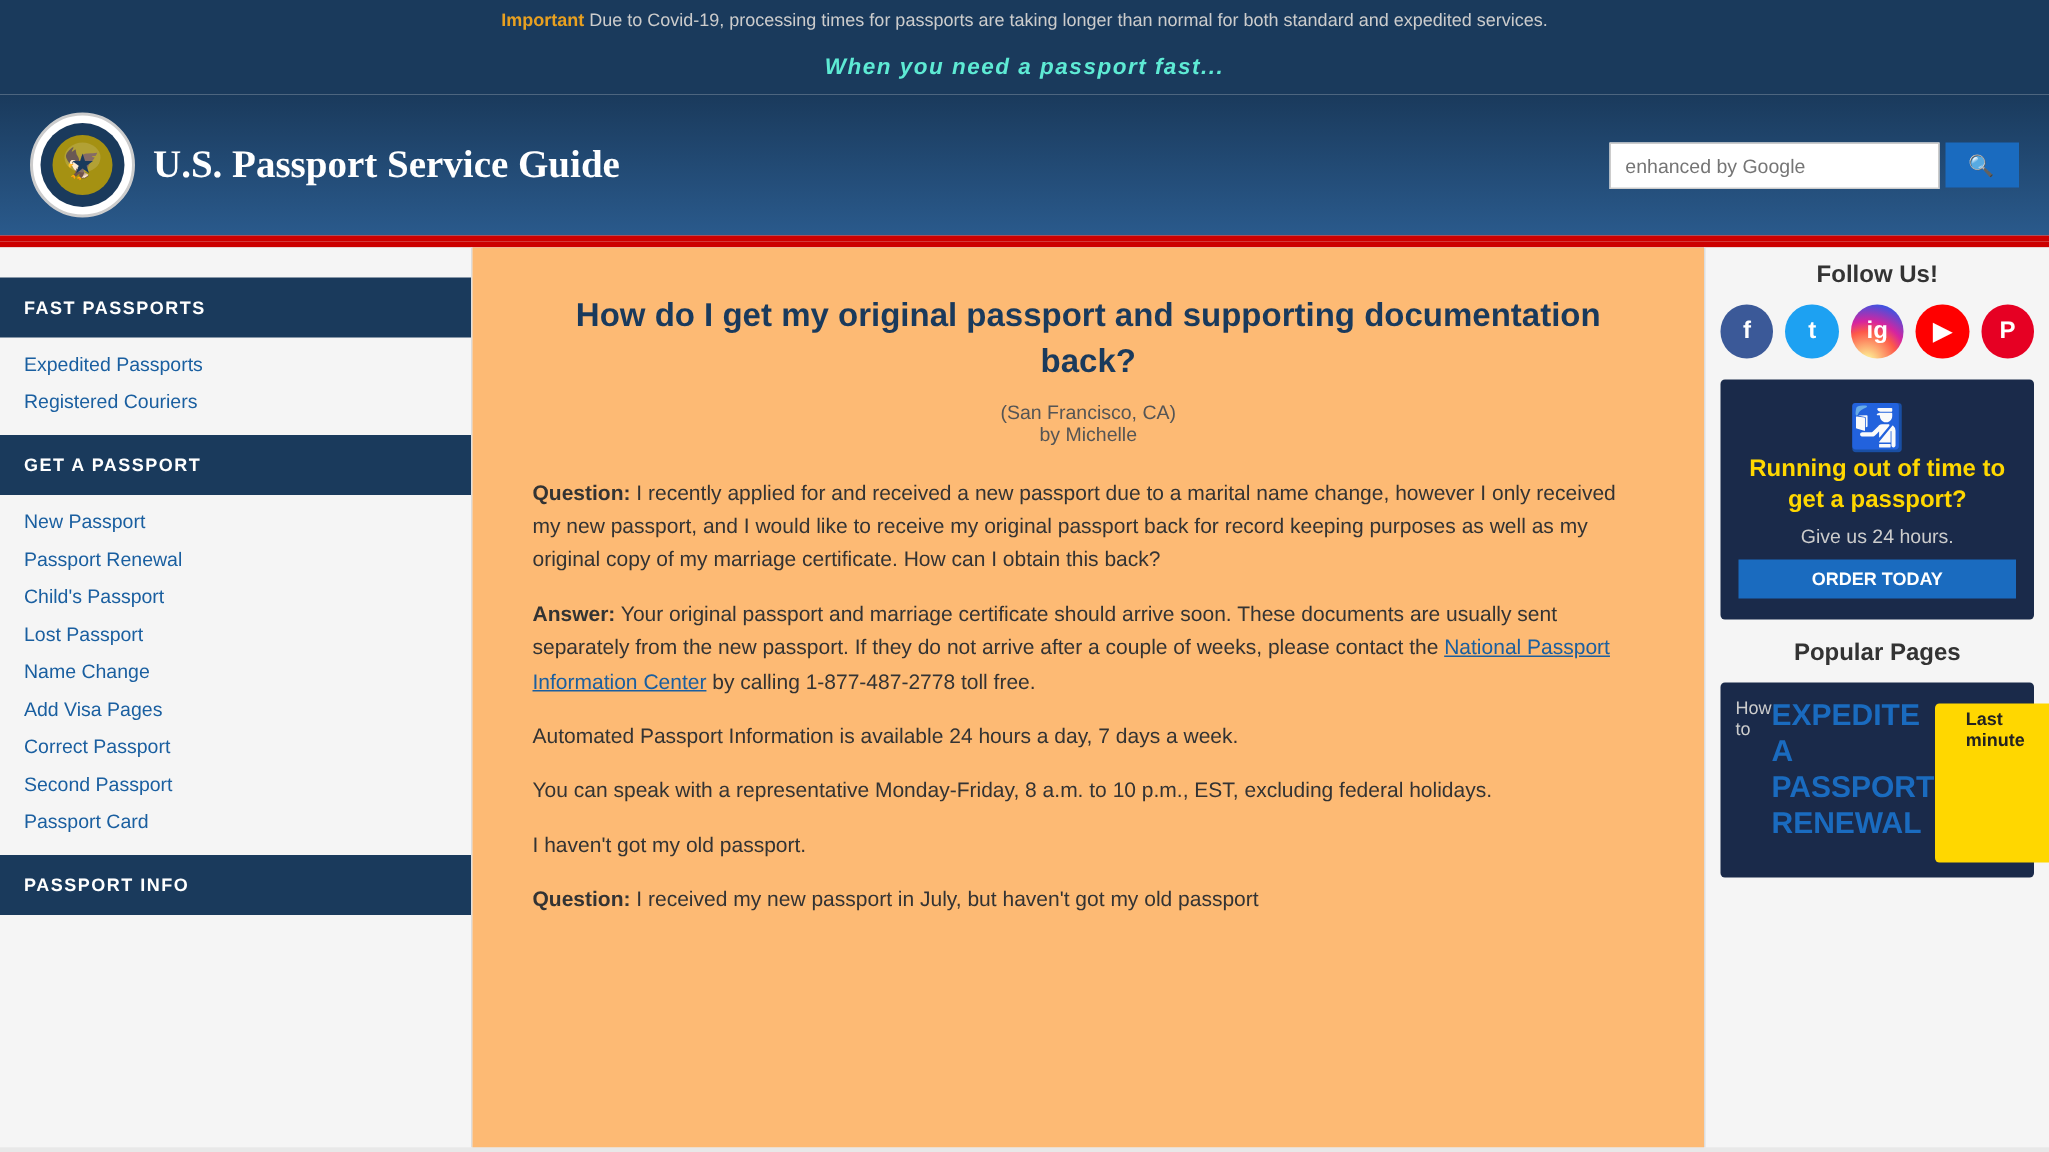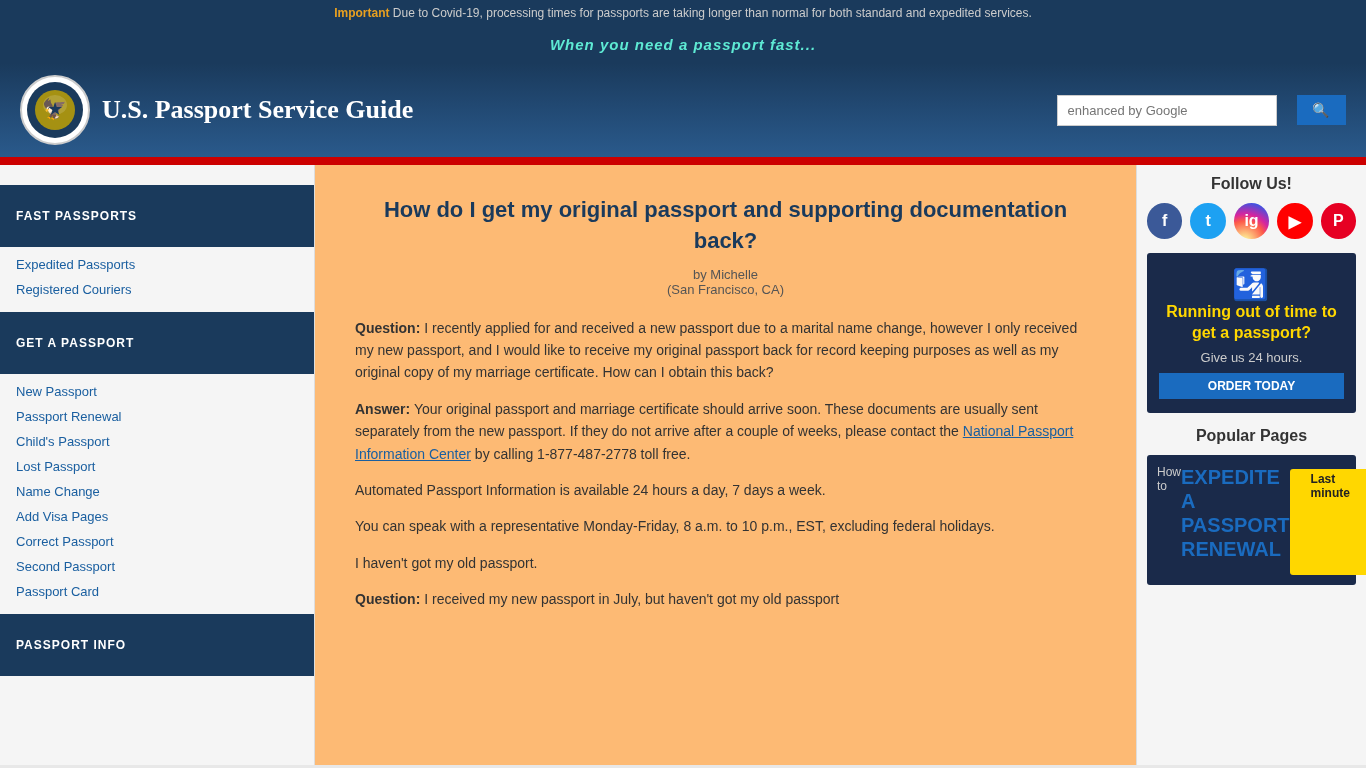--- a/index.html
+++ b/index.html
@@ -56,21 +56,21 @@
     .logo-circle svg { width: 60px; height: 60px; }
     .site-title {
       color: #fff;
       font-size: 26px;
       font-weight: bold;
       font-family: 'Times New Roman', serif;
     }
     .search-area {
       display: flex;
       align-items: center;
-      gap: 20px;
+      gap: 4px;
     }
     .search-input {
       width: 220px;
       padding: 7px 10px;
       border: 1px solid #ccc;
       font-size: 13px;
       background: #fff;
       color: #555;
     }
     .search-button {
@@ -103,21 +103,21 @@
       background: #f5f5f5;
       padding: 10px 0;
       border-right: 1px solid #ddd;
     }
     .sidebar-section-title {
       background: #1a3a5c;
       color: #fff;
       font-size: 12px;
       font-weight: bold;
       letter-spacing: 1px;
-      padding: 24px 16px;
+      padding: 13px 16px;
       margin: 10px 0 5px 0;
       text-transform: uppercase;
     }
     .sidebar-link {
       display: block;
       color: #1a5fa0;
       padding: 5px 16px;
       text-decoration: none;
       font-size: 13px;
     }
@@ -325,22 +325,22 @@
     <a class="sidebar-link" href="#">Correct Passport</a>
     <a class="sidebar-link" href="#">Second Passport</a>
     <a class="sidebar-link" href="#">Passport Card</a>
 
     <div class="sidebar-section-title">PASSPORT INFO</div>
   </div>
 
   <div class="content-area">
     <h1 class="content-title">How do I get my original passport and supporting documentation back?</h1>
     <div class="content-byline">
+      <div>(San Francisco, CA)</div>
       <div>by Michelle</div>
-      <div>(San Francisco, CA)</div>
     </div>
     <div class="content-body">
       <p>
         <strong>Question:</strong>
         <span>I recently applied for and received a new passport due to a marital name change, however I only received my new passport, and I would like to receive my original passport back for record keeping purposes as well as my original copy of my marriage certificate. How can I obtain this back?</span>
       </p>
       <p>
         <strong>Answer:</strong>
         <span>Your original passport and marriage certificate should arrive soon. These documents are usually sent separately from the new passport. If they do not arrive after a couple of weeks, please contact the</span>
         <a href="#">National Passport Information Center</a>

